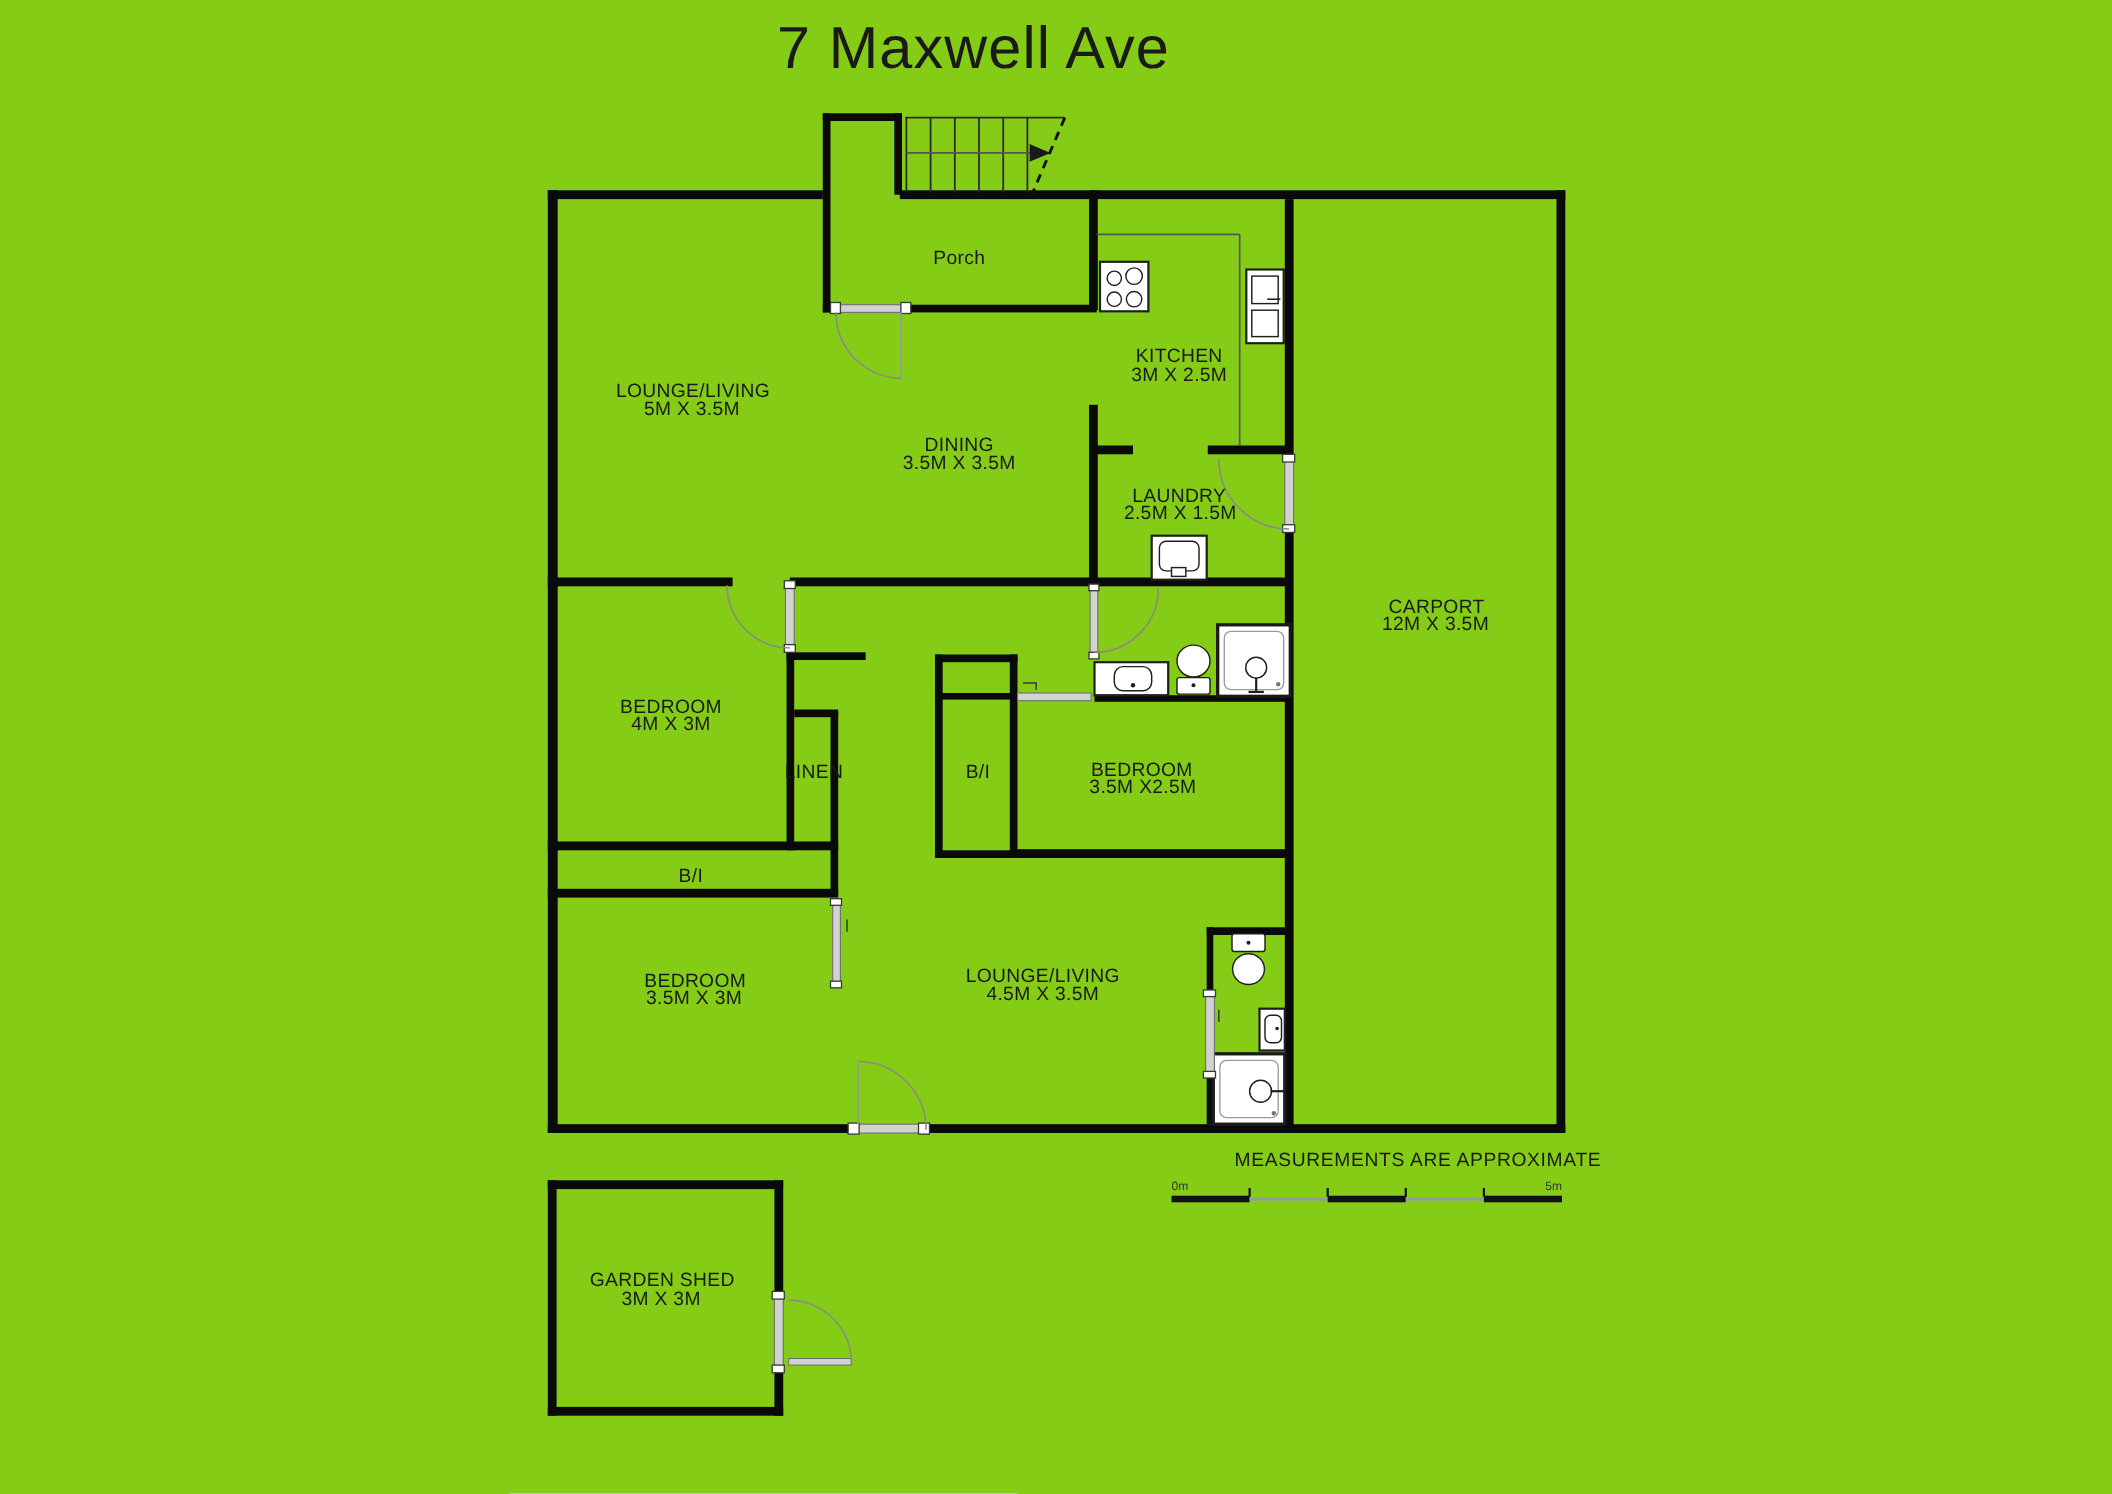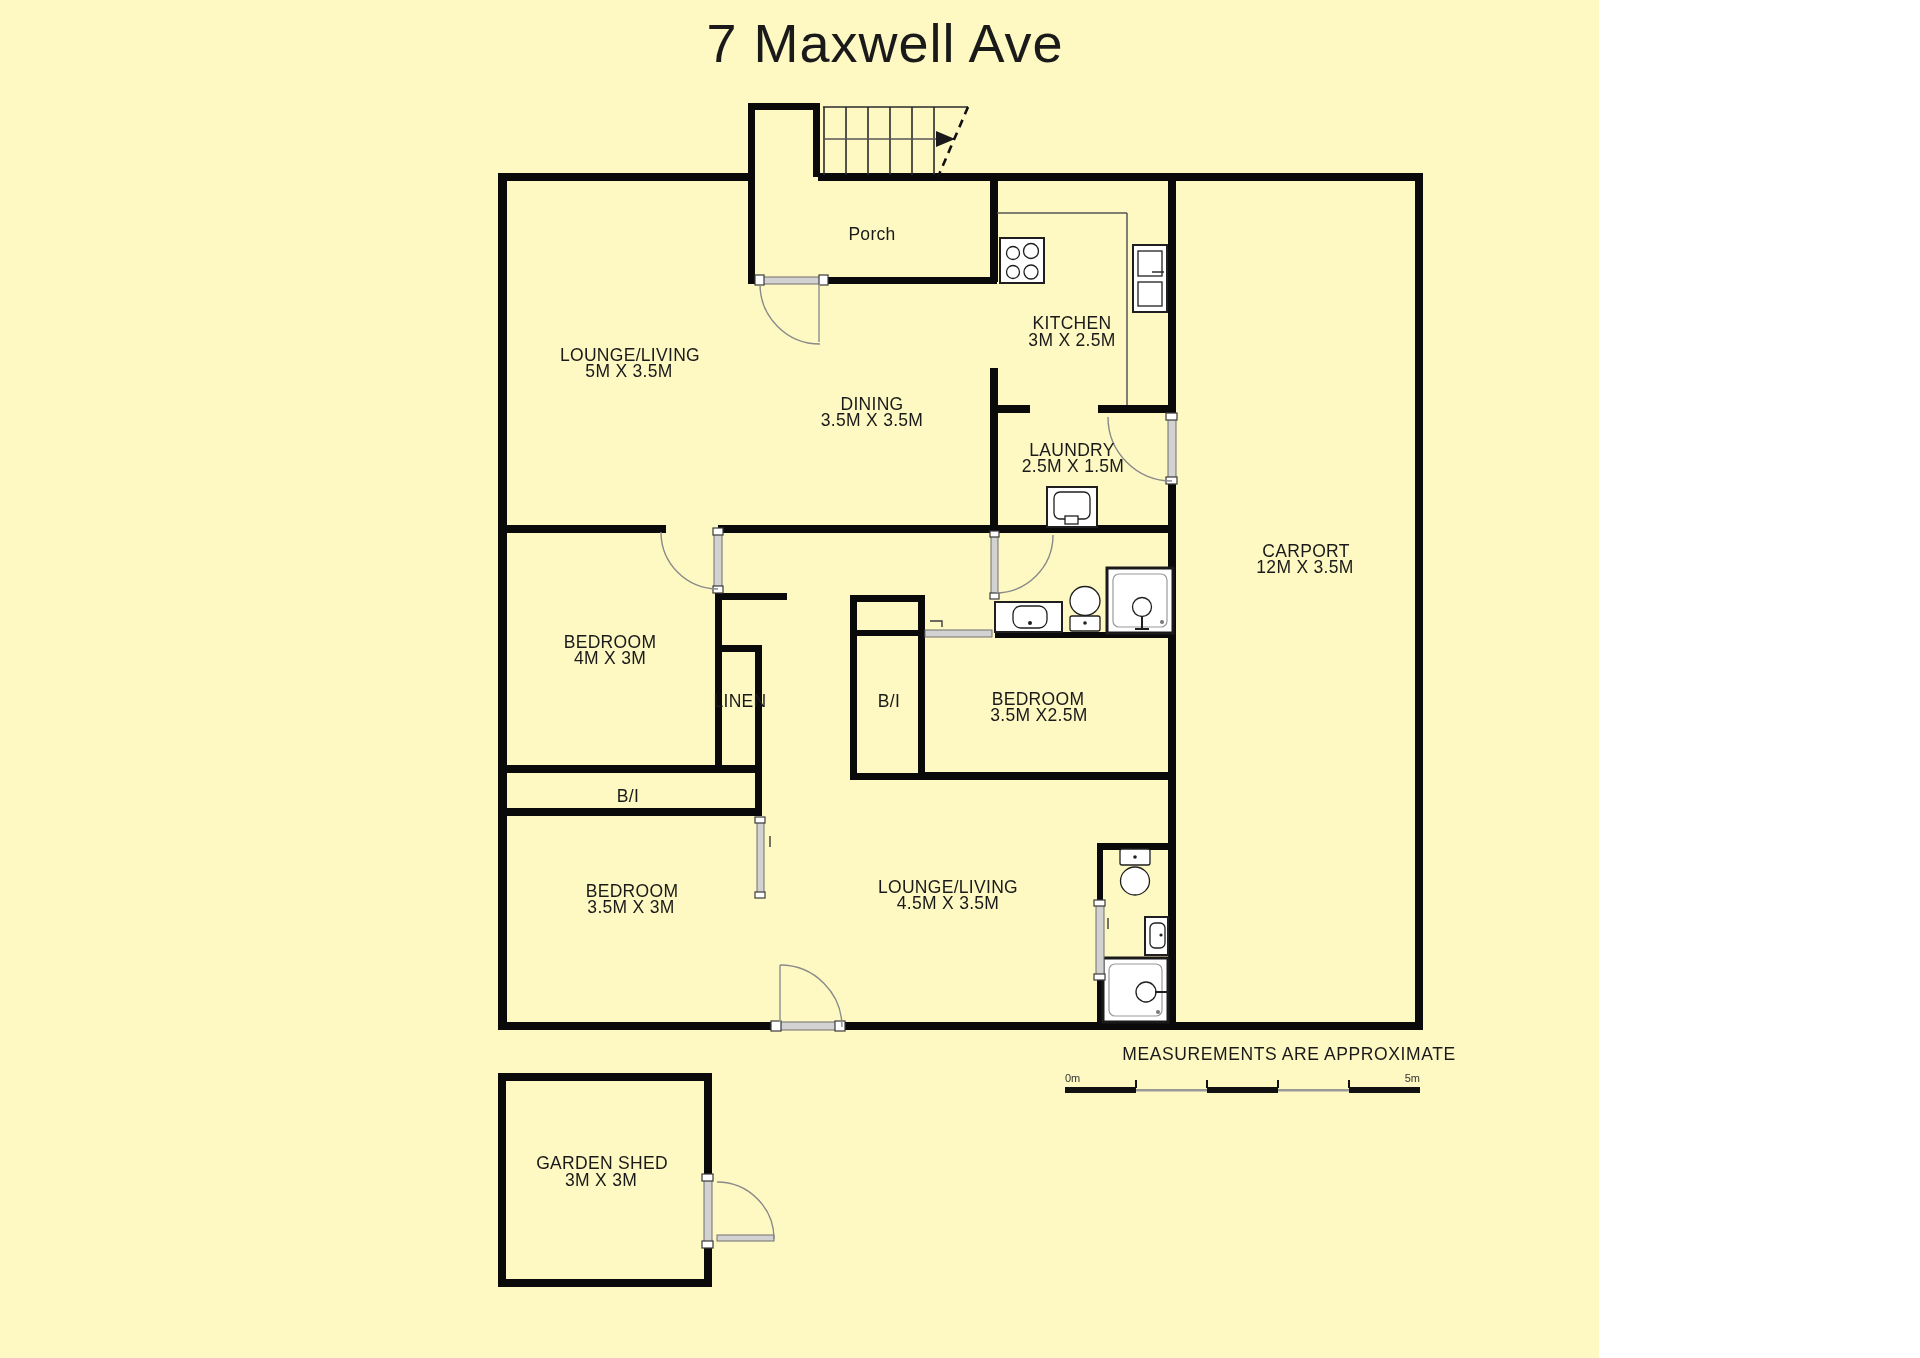--- a/index.html
+++ b/index.html
@@ -1,16 +1,16 @@
 <!DOCTYPE html>
 <html><head>
 <meta charset="utf-8">
 <style>
   html,body{margin:0;padding:0;background:#ffffff;}
-  #canvas{position:relative;width:1599px;height:1358px;background:#fef9c3;overflow:hidden;text-align:right;}
+  #canvas{position:relative;width:1920px;height:1358px;background:#84cc16;overflow:hidden;text-align:right;}
   svg{position:absolute;left:0;top:0;}
   text{font-family:"Liberation Sans","DejaVu Sans",sans-serif;fill:#1a1a1a;}
   .title{font-size:54px;letter-spacing:1px;}
   .room{font-size:17.5px;letter-spacing:.3px;}
   .foot{font-size:17.5px;letter-spacing:.6px;}
   .scale-lab{font-size:11px;fill:#333;}
   .wall{fill:#0a0a0a;}
   .thin{stroke:#2a2a2a;stroke-width:1.6;fill:none;}
   .fixture{stroke:#1f1f1f;stroke-width:2;fill:#ffffff;}
   .fixture-thin{stroke:#1f1f1f;stroke-width:1.3;fill:#ffffff;}

